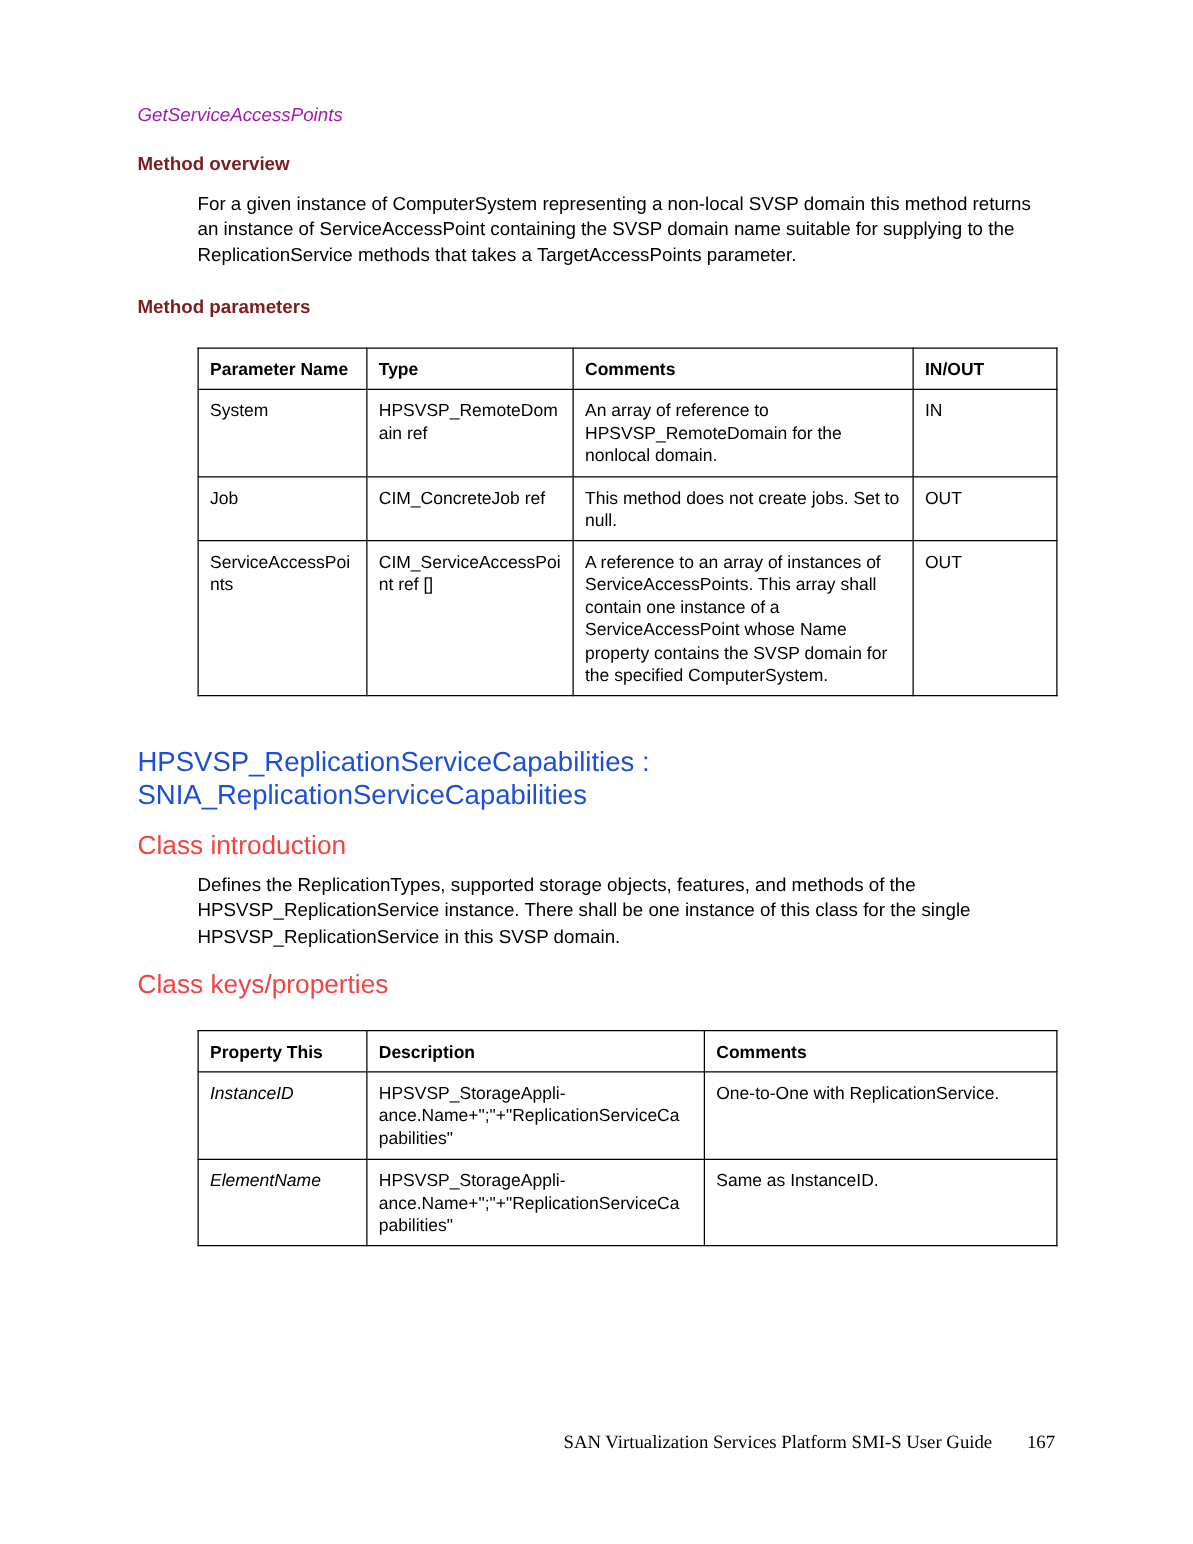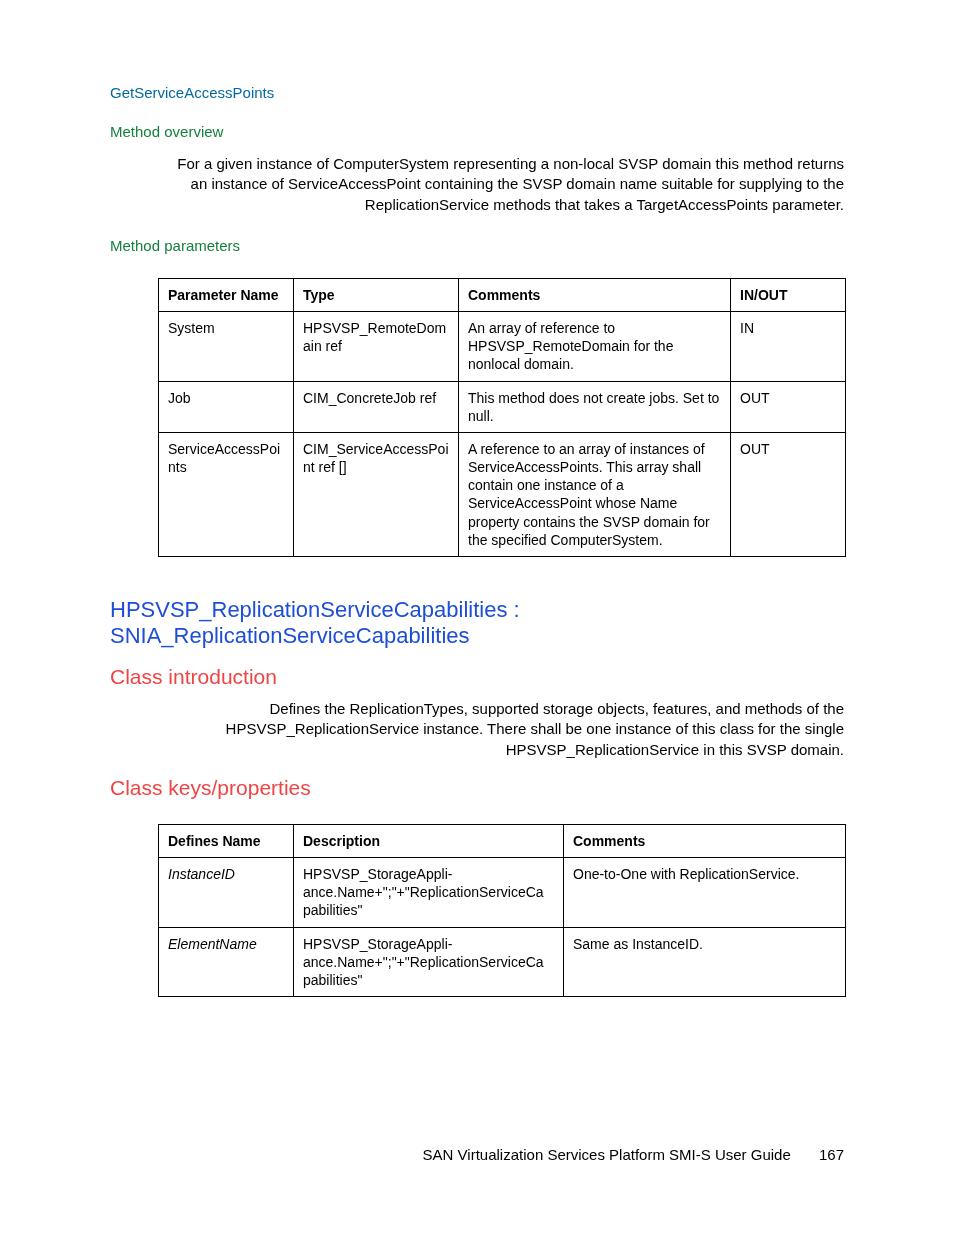--- a/index.html
+++ b/index.html
@@ -12,46 +12,46 @@
     background: #fff;
     color: #000;
     position: relative;
     box-sizing: border-box;
   }
   .page {
     padding: 80px 110px 0 110px;
     box-sizing: border-box;
   }
   .h4 {
-    color: #0369a1;
+    color: #a21caf;
     font-size: 15px;
     font-weight: 400;
     margin: 4px 0 18px 0;
+    font-style: italic;
   }
   .h5 {
-    color: #15803d;
+    color: #7f1d1d;
     font-size: 15px;
-    font-weight: 400;
+    font-weight: 700;
     margin: 22px 0 14px 0;
   }
   .h2 {
     color: #1d4ed8;
     font-size: 22px;
     font-weight: 400;
     margin: 40px 0 16px 0;
   }
   .h3 {
     color: #ef4444;
     font-size: 21px;
     font-weight: 400;
     margin: 16px 0 10px 0;
   }
   .indent {
     margin-left: 48px;
-    text-align: right;
   }
   .body-text {
     font-size: 15px;
     line-height: 1.35;
     margin: 0 0 6px 0;
   }
   table {
     border-collapse: collapse;
     margin: 24px 0 10px 48px;
     width: 687px;
@@ -79,20 +79,21 @@
     font-weight: 700;
   }
   td.italic {
     font-style: italic;
   }
   .footer {
     position: absolute;
     bottom: 72px;
     right: 110px;
     font-size: 15px;
+    font-family: Liberation Serif, serif;
   }
   .footer .num {
     display: inline-block;
     margin-left: 24px;
   }
 </style>
 </head>
 <body>
 
 <div class="page">
@@ -151,21 +152,21 @@
   <div class="h3">Class keys/properties</div>
 
   <table class="t2">
     <colgroup>
         <col class="c1">
         <col class="c2">
         <col class="c3">
       </colgroup>
     <tbody>
         <tr>
-      <th>Defines Name</th>
+      <th>Property This</th>
       <th>Description</th>
       <th>Comments</th>
     </tr>
     <tr>
       <td class="italic">InstanceID</td>
       <td>HPSVSP_StorageAppli­ance.Name+";"+"ReplicationServiceCap­abilities"</td>
       <td>One-to-One with ReplicationService.</td>
     </tr>
     <tr>
       <td class="italic">ElementName</td>

